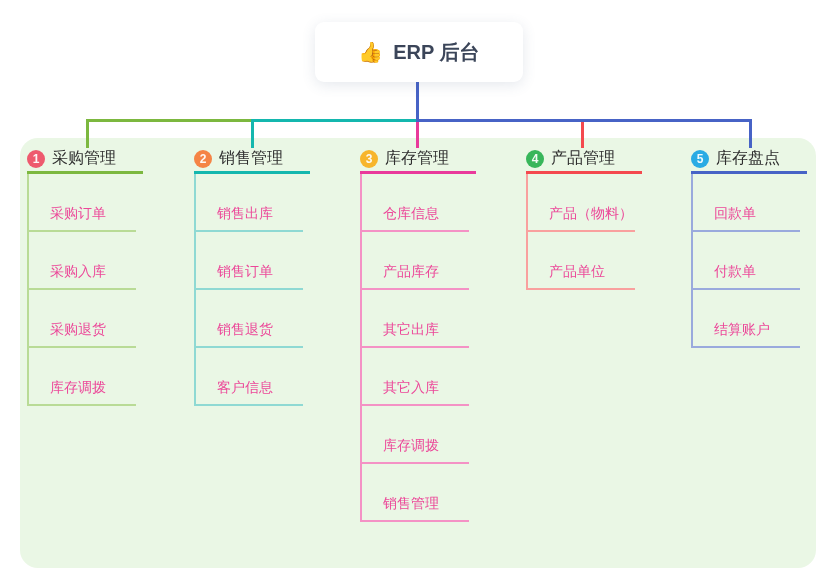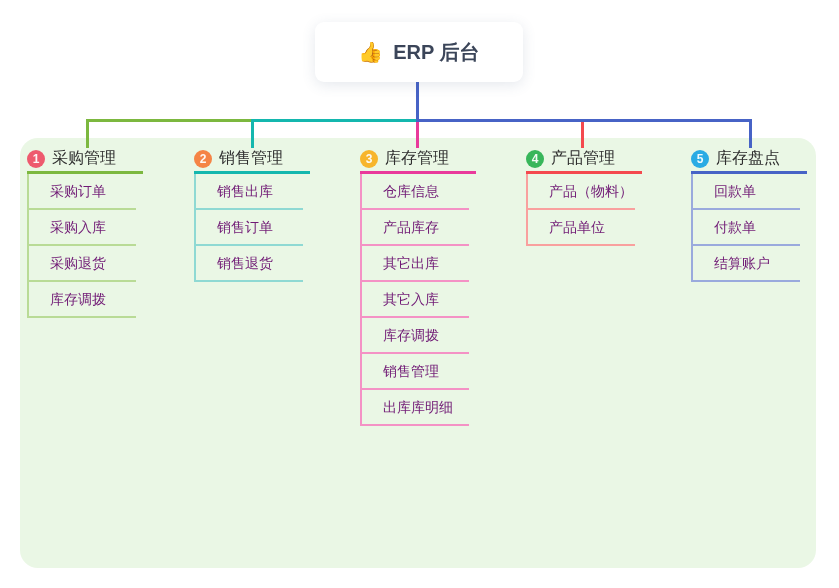--- a/index.html
+++ b/index.html
@@ -37,25 +37,25 @@
     border-bottom:3px solid var(--c);
     font-size:16px;font-weight:500;color:#2f2f2f;
   }
   .badge{
     width:18px;height:18px;border-radius:50%;flex:0 0 18px;
     background:var(--badge);color:rgba(255,255,255,.93);
     font-size:12px;font-weight:bold;line-height:18px;text-align:center;
   }
   .children{border-left:2px solid var(--lc);width:107px;}
   .child{
-    box-sizing:border-box;width:100%;height:36px;
+    box-sizing:border-box;width:100%;height:58px;
     border-bottom:2px solid var(--lc);
     display:flex;align-items:flex-end;
     padding:0 0 7px 21px;
-    font-size:14px;color:#701a75;white-space:nowrap;
+    font-size:14px;color:#ec4899;white-space:nowrap;
   }
 </style>
 </head>
 <body>
 
 <div class="panel"></div>
 
 <div class="line" style="left:416px;top:82px;width:3px;height:40px;background:#4763c6"></div>
 <div class="line" style="left:86px;top:119px;width:168px;height:3px;background:#7cb83f"></div>
 <div class="line" style="left:251px;top:119px;width:168px;height:3px;background:#14b7ae"></div>
@@ -100,20 +100,23 @@
   <div class="children">
     <div class="child">
         <span>销售出库</span>
       </div>
     <div class="child">
         <span>销售订单</span>
       </div>
     <div class="child">
         <span>销售退货</span>
       </div>
+    <div class="child">
+        <span>客户信息</span>
+      </div>
   </div>
 </div>
 
 <div class="branch b3">
   <div class="branch-header">
     <span class="badge">3</span>
     <span>库存管理</span>
   </div>
   <div class="children">
     <div class="child">
@@ -126,23 +129,20 @@
         <span>其它出库</span>
       </div>
     <div class="child">
         <span>其它入库</span>
       </div>
     <div class="child">
         <span>库存调拨</span>
       </div>
     <div class="child">
         <span>销售管理</span>
-      </div>
-    <div class="child">
-        <span>出库库明细</span>
       </div>
   </div>
 </div>
 
 <div class="branch b4">
   <div class="branch-header">
     <span class="badge">4</span>
     <span>产品管理</span>
   </div>
   <div class="children">

